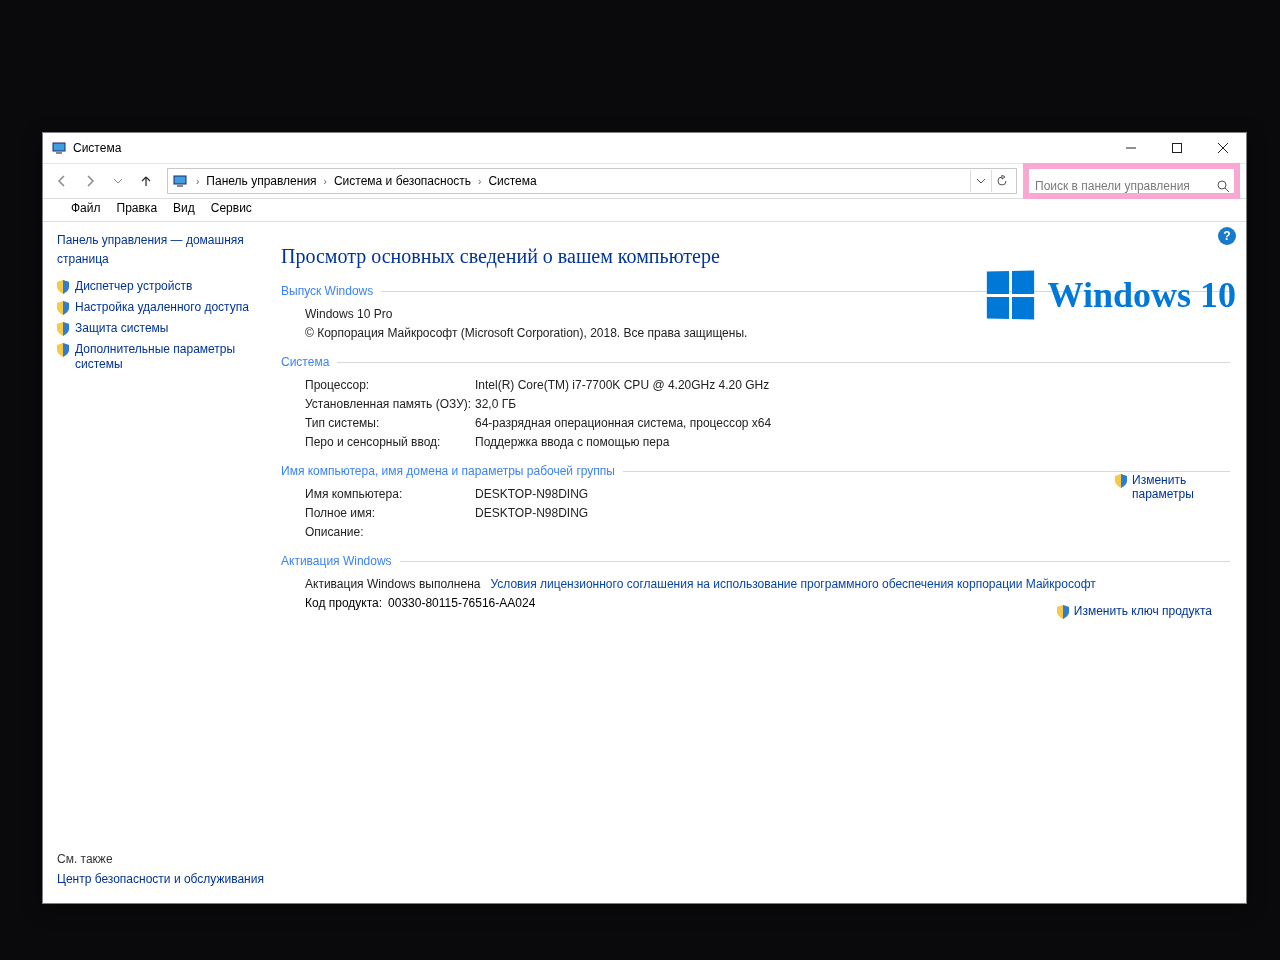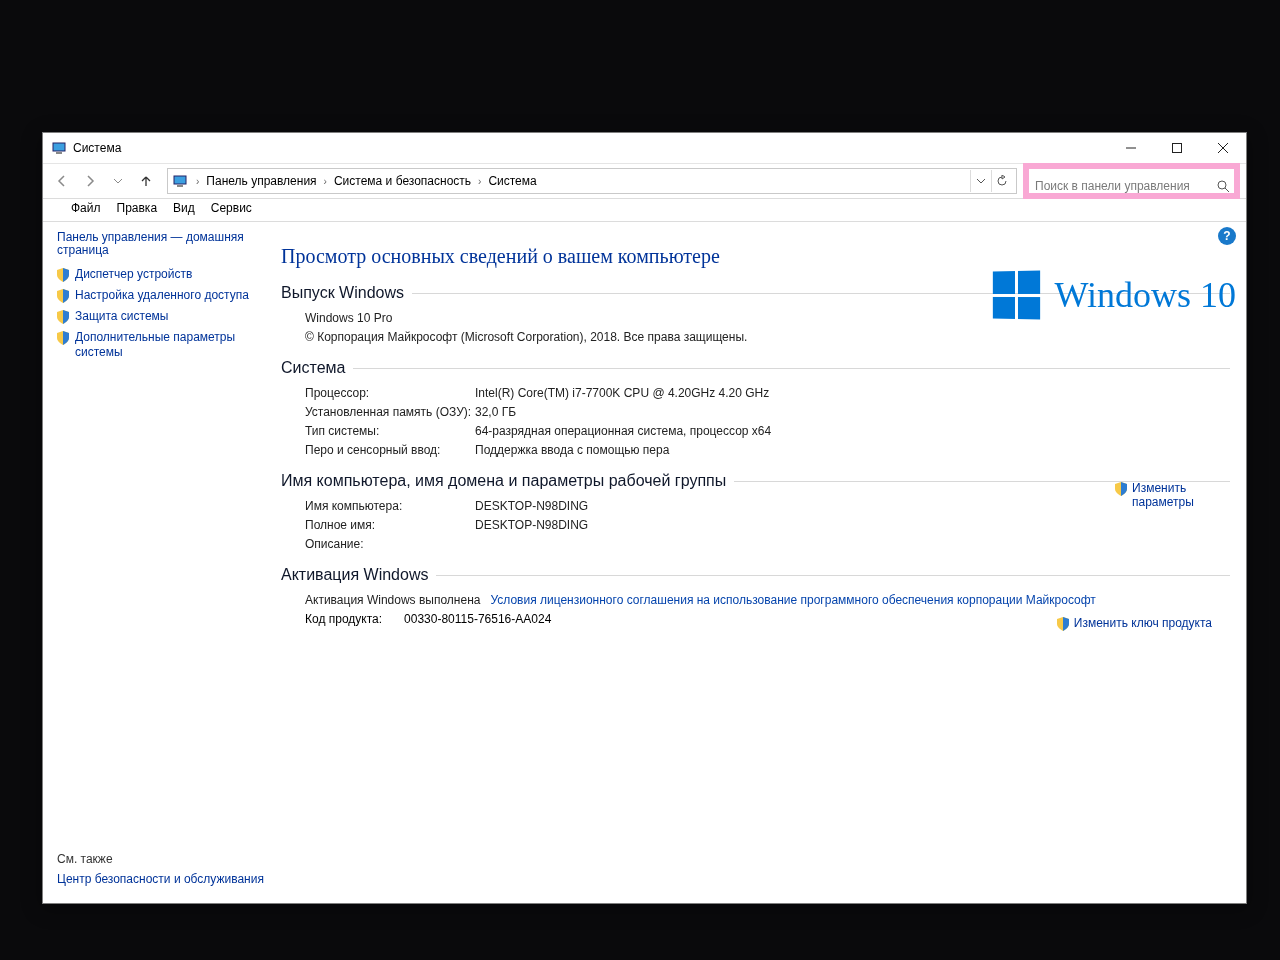--- a/index.html
+++ b/index.html
@@ -20,36 +20,36 @@
 .dropbtn,.rfbtn{width:20px;height:22px;display:flex;align-items:center;justify-content:center;color:#555;border-left:1px solid #dcdcdc}
 .searchbox{display:flex;align-items:flex-end;height:24px;border:6px solid #f9a8d4;width:205px}
 .searchbox input{border:none;outline:none;flex:1;font-size:12px;padding:0 6px;color:#555}
 .searchbox input::placeholder{color:#7a7a7a}
 .searchbox .sicon{width:22px;display:flex;justify-content:center;color:#555}
 .menubar{height:22px;display:flex;align-items:flex-start;border-bottom:1px solid #dcdcdc;padding:0 20px}
 .menubar span{padding:2px 8px}
 .helpbtn{position:absolute;right:10px;top:94px;width:18px;height:18px;border-radius:50%;background:#1979ca;color:#fff;display:flex;align-items:center;justify-content:center;font-size:12px;font-weight:bold}
 .body{position:absolute;left:0;top:88px;right:0;bottom:0;display:flex}
 .sidebar{width:210px;padding:10px 8px 8px 14px;border-right:0}
-.home{color:#003399;margin-bottom:10px;line-height:13px;cursor:pointer}
+.home{color:#003399;margin-bottom:10px;line-height:19px;cursor:pointer}
 .slink{display:flex;align-items:flex-start;color:#003399;margin:6px 0;line-height:15px;cursor:pointer}
 .slink .shield{margin-right:6px;flex-shrink:0;margin-top:1px}
 .content{flex:1;padding:24px 16px 8px 6px;position:relative}
 h1{font-family:"Segoe UI Light","Segoe UI";font-weight:300;font-size:20px;color:#003399;margin:0 0 16px 0}
 .groupwrap{margin-bottom:14px}
 .ghead{display:flex;align-items:center;margin-bottom:8px}
-.gtitle{color:#0f172a;font-size:16px;white-space:nowrap}
+.gtitle{color:#3b82f6;font-size:12px;white-space:nowrap}
 .gline{flex:1;height:1px;background:#d8d8d8;margin-left:8px}
 .kv{display:flex;margin:3px 0 3px 24px;line-height:16px}
 .kv .k{width:170px;color:#222}
 .kv .v{color:#222}
 .winlogo{position:absolute;right:10px;top:50px;display:flex;align-items:center}
 .winlogo .sq{width:48px;height:48px;display:grid;grid-template-columns:1fr 1fr;grid-template-rows:1fr 1fr;gap:3px;transform:perspective(200px) rotateY(-10deg)}
 .winlogo .sq div{background:#0078d7}
-.winlogo .wt{font-size:36px;font-weight:400;color:#0078d7;margin-left:14px;font-family:"Segoe UI Light","Segoe UI"}
+.winlogo .wt{font-size:36px;font-weight:700;color:#0078d7;margin-left:14px;font-family:"Segoe UI Light","Segoe UI"}
 .chglink{position:absolute;right:18px;display:flex;align-items:flex-start;color:#003399;cursor:pointer;line-height:14px}
 .chglink .shield{margin-right:5px;margin-top:1px}
 .lic{color:#0645ad;cursor:pointer}
 .seealso{position:absolute;left:14px;bottom:16px;color:#333}
 .seealso .st{margin-bottom:6px;color:#333}
 .seealso .sl{color:#003399;line-height:15px;cursor:pointer}
 svg{display:block}
 </style>
 </head>
 <body>
@@ -275,21 +275,21 @@
       <div class="groupwrap" style="position:relative">
         <div class="ghead">
             <span class="gtitle">Активация Windows</span>
             <span class="gline"></span>
           </div>
         <div class="kv">
           <span class="v" style="margin-right:10px">Активация Windows выполнена</span>
           <span class="lic">Условия лицензионного соглашения на использование программного обеспечения корпорации Майкрософт</span>
         </div>
         <div class="kv">
-          <span style="margin-right:22px">Код продукта:</span>
+          <span style="margin-right:6px">Код продукта:</span>
           <span>00330-80115-76516-AA024</span>
         </div>
         <div class="chglink" style="top:50px">
           <span class="shield">
               <svg width="12" height="14">
                 <path d="M6 0 L12 2 V7 C12 11 6 14 6 14 C6 14 0 11 0 7 V2 Z" fill="#f7c948"></path>
                 <path d="M6 0 L12 2 V7 C12 11 6 14 6 14 V0 Z" fill="#2d7dd2"></path>
               </svg>
             </span>
           <span>Изменить ключ продукта</span>

